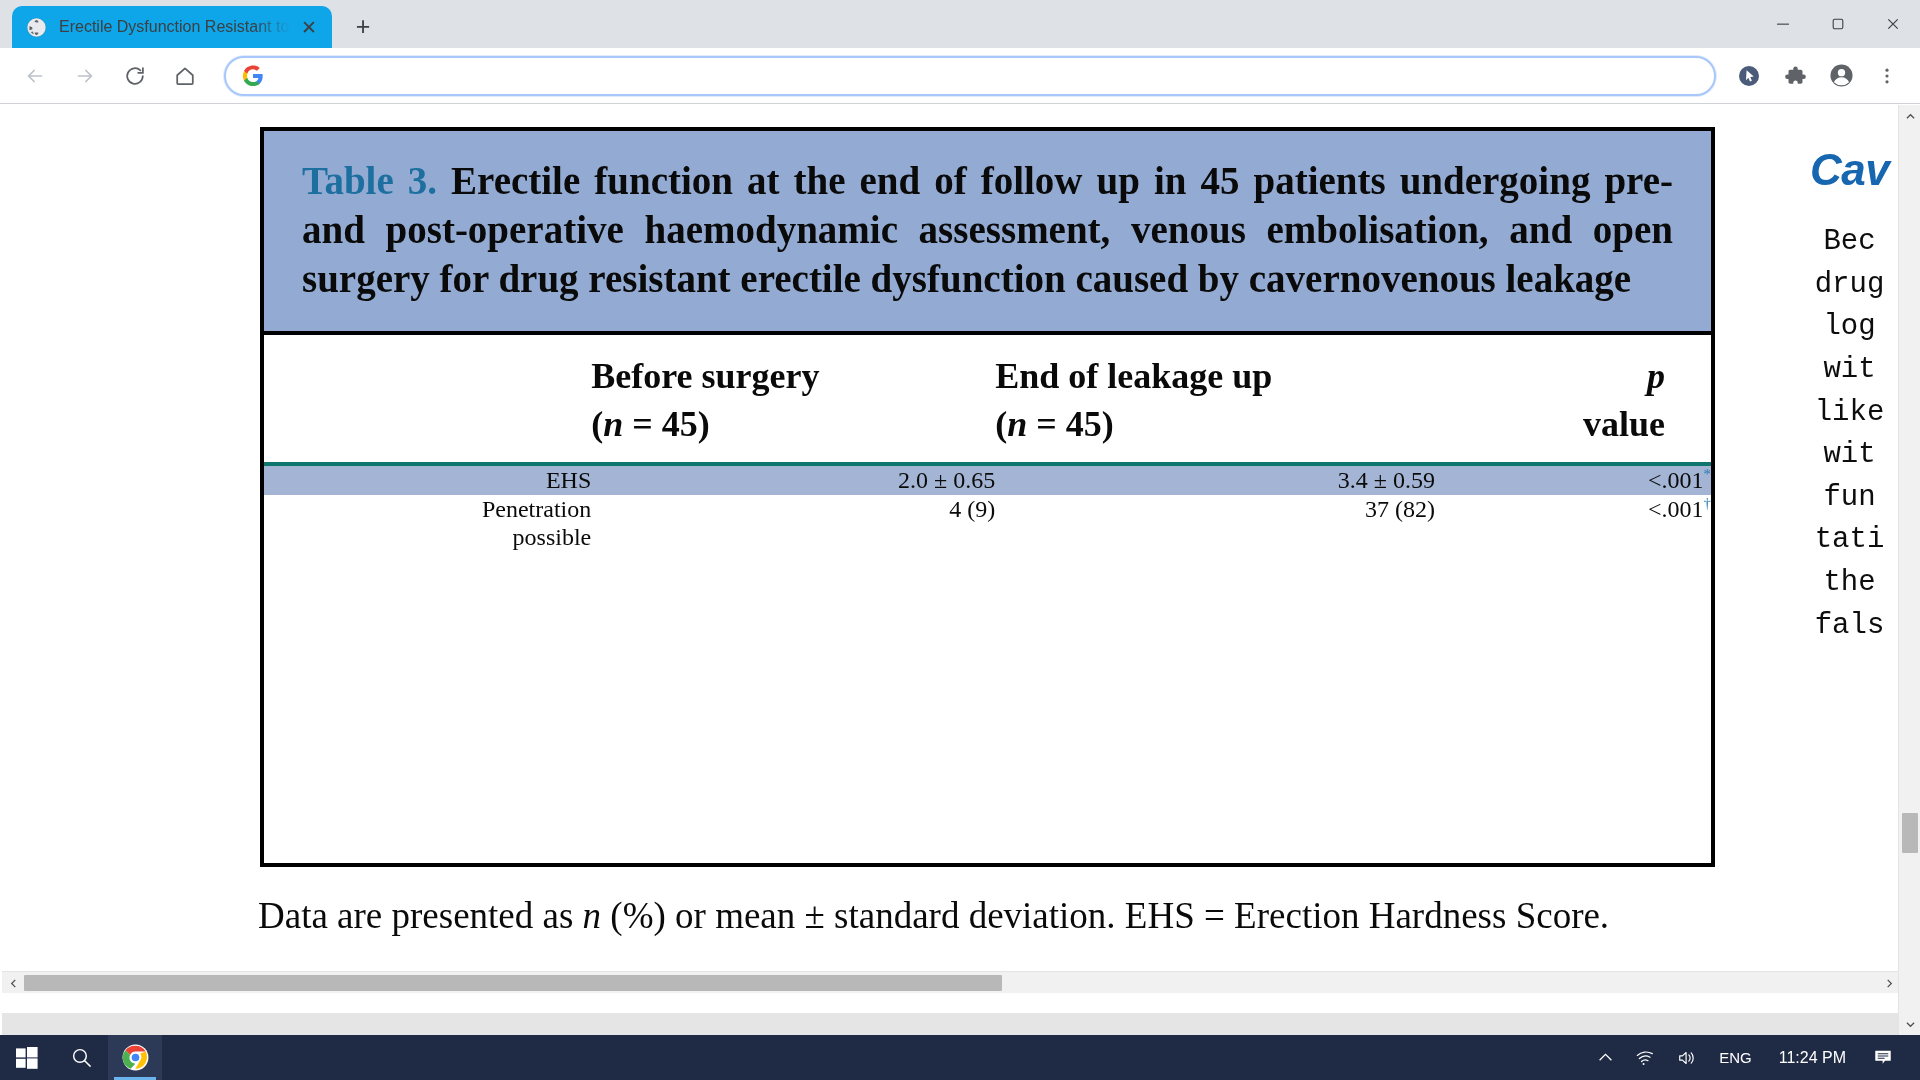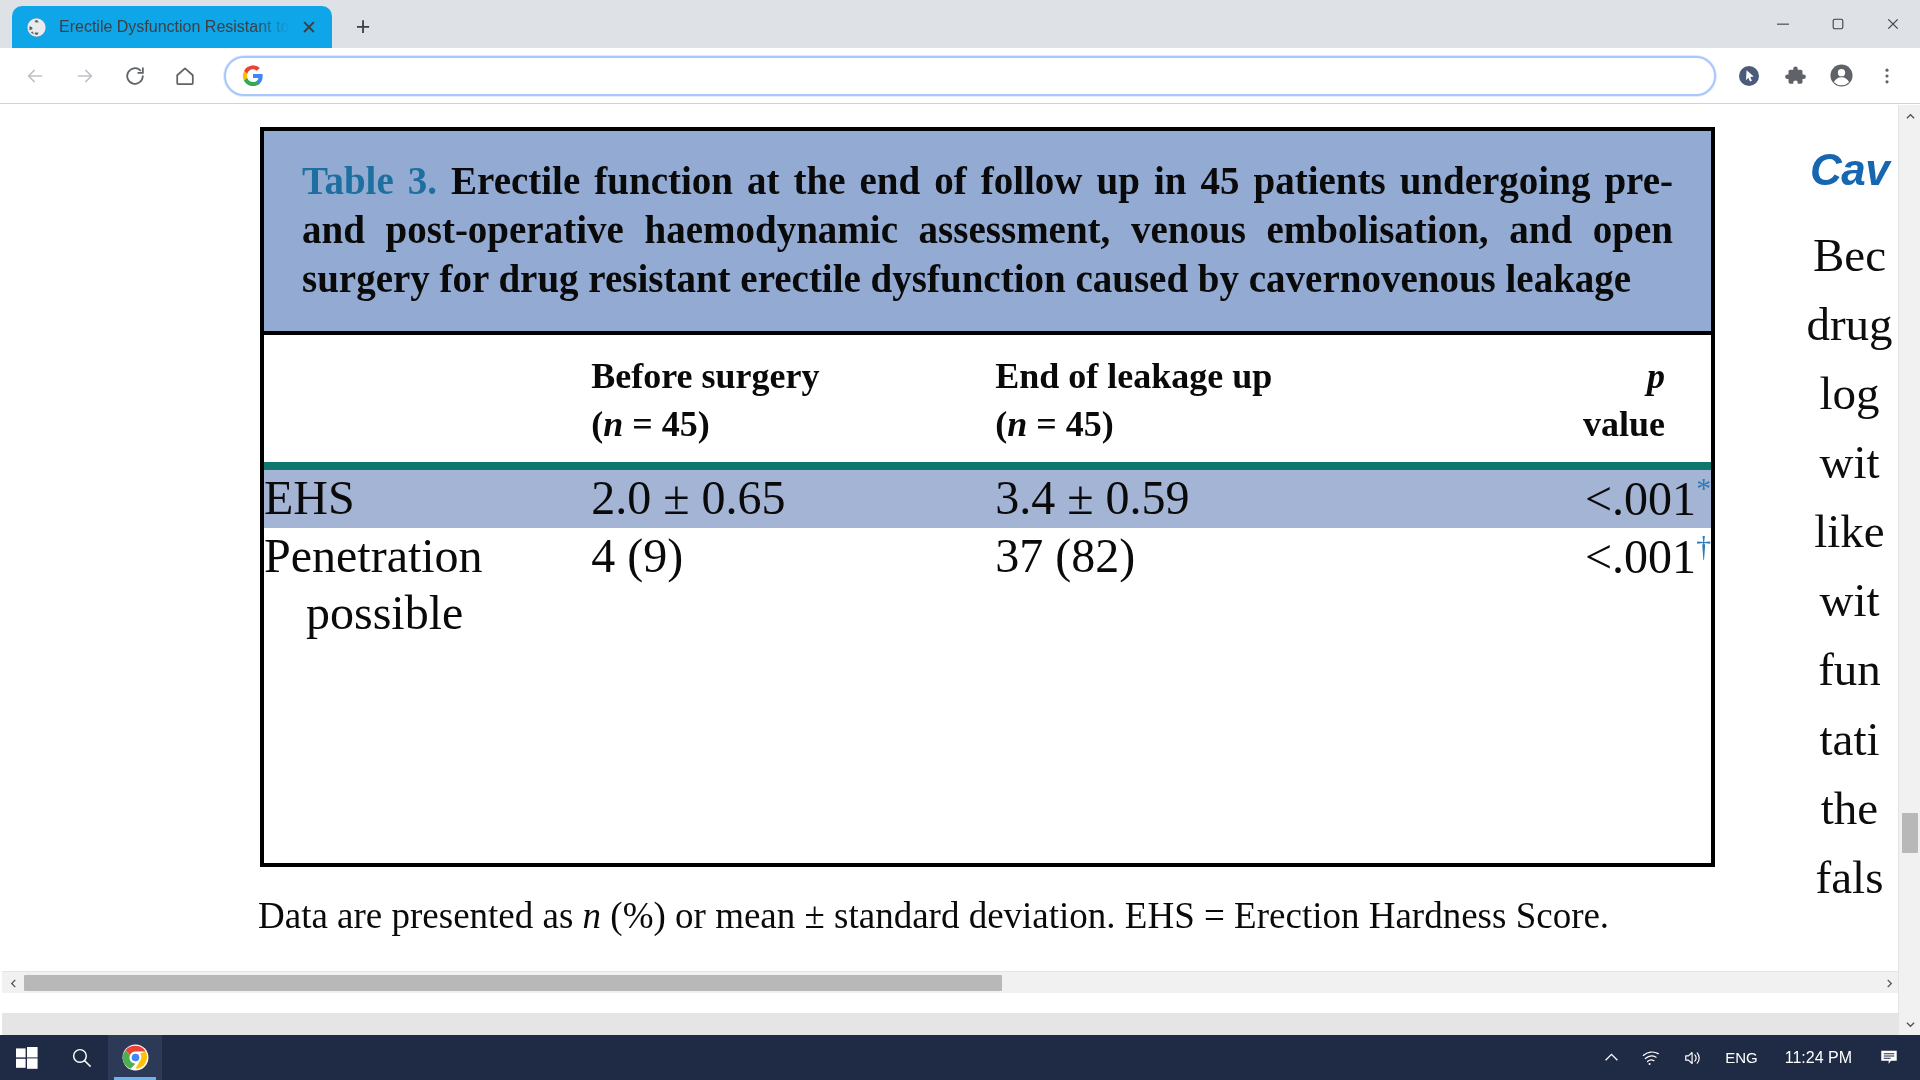--- a/index.html
+++ b/index.html
@@ -116,31 +116,31 @@
   #data-table { width: 100%; border-collapse: collapse; }
   #data-table th, #data-table td {
     font-family: "Liberation Serif", serif;
     color: #0a0a0a; padding: 0;
   }
   #data-table thead th {
     font-size: 36px; font-weight: bold;
     vertical-align: top; padding: 18px 0 14px 0;
     line-height: 1.32;
   }
-  #data-table thead tr { border-bottom: 8px solid #0f766e; }
+  #data-table thead tr { border-bottom: 4px solid #0f766e; }
   .col-label { width: 320px; }
   .col-before { width: 395px; text-align: left; }
   .col-end    { width: 430px; text-align: left; }
   .col-p      { width: 270px; text-align: right; padding-right: 46px !important; }
   .col-p .p-ital { font-style: italic; font-weight: bold; }
   .hdr-sub { display: block; font-weight: bold; }
   .hdr-sub .n-ital { font-style: italic; }
 
   #data-table tbody td {
-    font-size: 48px; line-height: 1.18; vertical-align: top;
+    font-size: 24px; line-height: 1.18; vertical-align: top; text-align: right;
   }
   tr.row-highlight td { background: #a3b4d4; }
   td.cell-label { padding: 8px 0 8px 36px; }
   td.cell-label .hang { display: block; padding-left: 42px; }
   td.cell-val { padding: 8px 0 8px 0; }
   td.cell-p {
     text-align: right; padding: 8px 46px 8px 0; white-space: nowrap; margin-top: 29px;
   }
   td.cell-p sup { color: #2e7bb5; font-size: 0.62em; }
   tr.row-first td { padding-top: 10px; }
@@ -160,22 +160,22 @@
     position: absolute; left: 1790px; top: 40px;
     width: 115px; overflow: hidden; text-align: center;
   }
   #right-heading {
     font-family: "Liberation Sans", sans-serif;
     font-size: 44px; font-weight: bold; font-style: italic;
     color: #1666b0; white-space: nowrap; letter-spacing: -0.5px;
   }
   #right-body {
     margin-top: 26px;
-    font-family: Liberation Serif, serif;
-    font-size: 47px; line-height: 1.47; color: #0d0d0d;
+    font-family: Liberation Mono, monospace;
+    font-size: 29px; line-height: 1.47; color: #0d0d0d;
     white-space: nowrap;
   }
   #right-body div { white-space: nowrap; }
 
   
   #vscrollbar {
     position: absolute; right: 0; top: 105px;
     width: 22px; height: 930px; background: #f1f1f1;
     border-left: 1px solid #e4e4e4;
   }
@@ -212,21 +212,21 @@
     width: 54px; height: 45px; display: flex;
     align-items: center; justify-content: center;
   }
   .tb-item.active { background: #2c3a58; position: relative; }
   .tb-item.active::after {
     content: ""; position: absolute; bottom: 0; left: 6px; right: 6px;
     height: 3px; background: #6cb4ee;
   }
   #taskbar-right {
     margin-left: auto; display: flex; align-items: center;
-    color: #ffffff; padding-right: 10px;
+    color: #ffffff; padding-right: 16px;
   }
   .tray-item {
     display: flex; align-items: center; justify-content: center;
     height: 45px; padding: 0 11px; color: #ffffff; font-size: 15px;
   }
   #tray-clock { font-size: 16px; padding: 0 16px; }
 </style>
 </head>
 <body>
 

